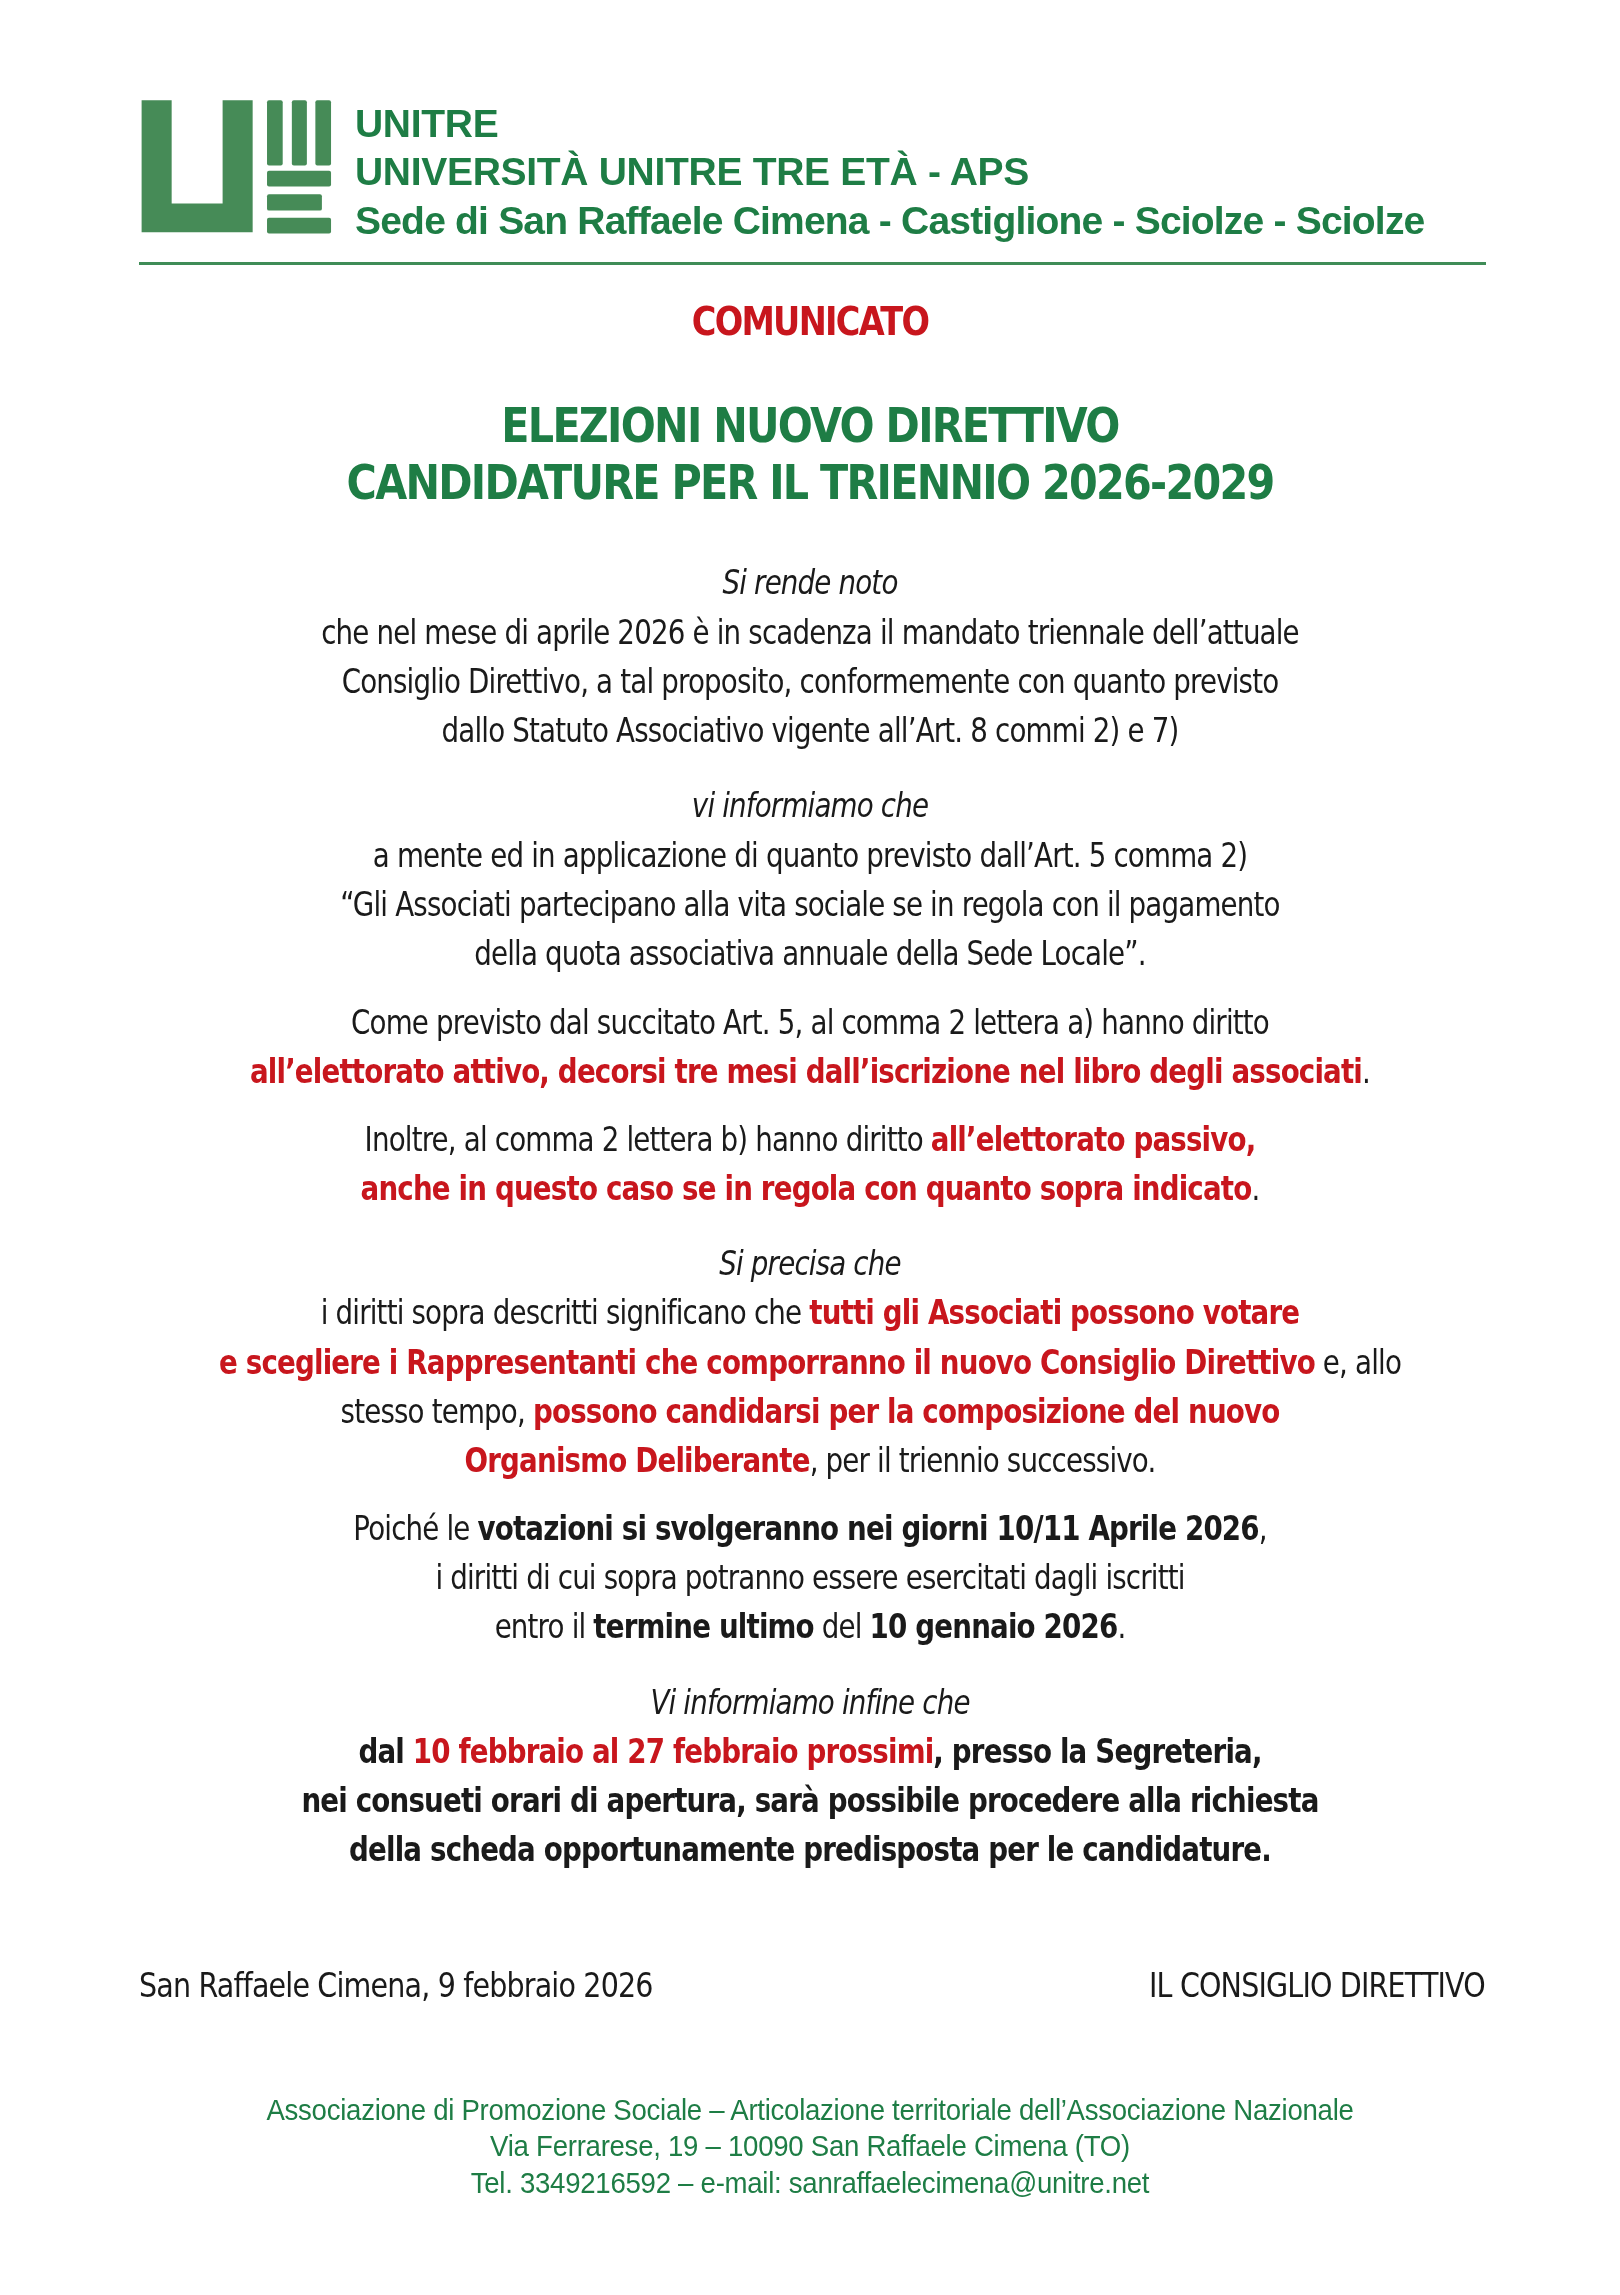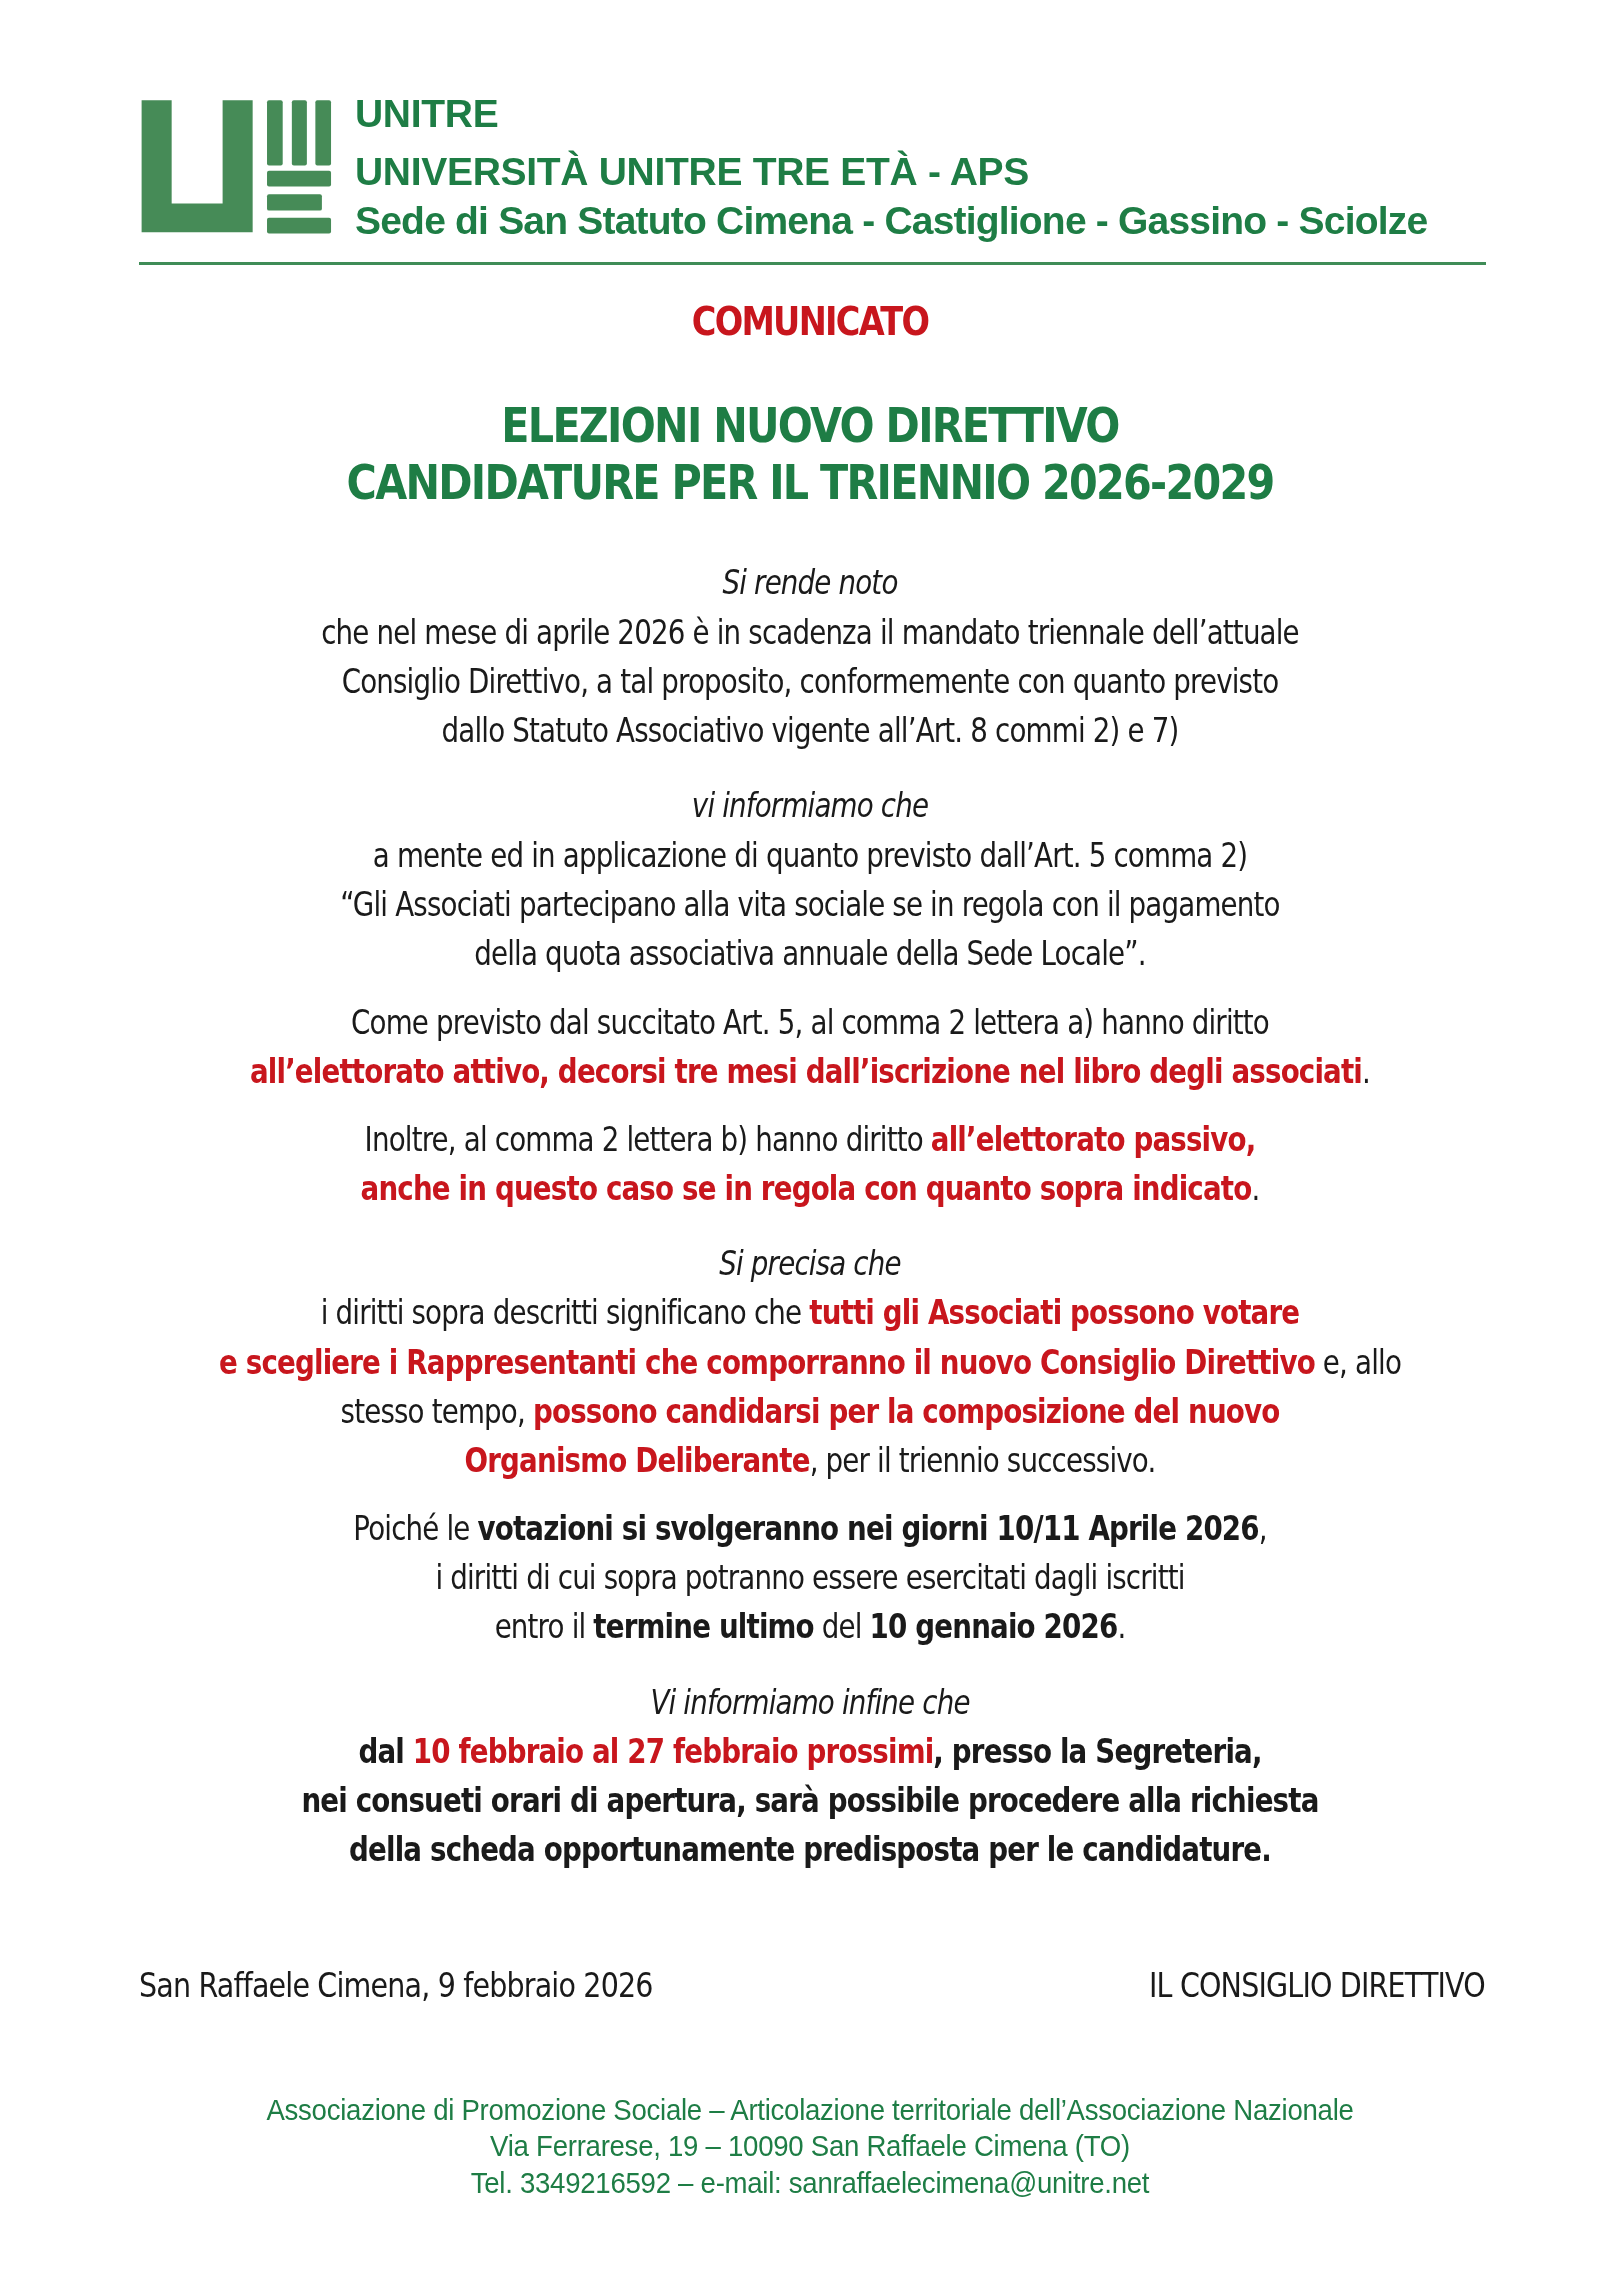--- a/index.html
+++ b/index.html
@@ -5,21 +5,21 @@
   html, body { margin: 0; padding: 0; background: #ffffff; }
   body { width: 1620px; height: 2295px; position: relative; overflow: hidden; }
   .page { position: absolute; left: 0; top: 0; width: 1620px; height: 2295px; background: #fff; }
 
   
   .logo { position: absolute; left: 139px; top: 100px; width: 194px; height: 135px; }
   .logo svg { display: block; width: 100%; height: 100%; }
   .hdr { position: absolute; left: 355px; color: #1e7d45;
          font-family: "Liberation Sans", sans-serif; font-weight: bold;
          white-space: nowrap; line-height: 1; }
-  .hdr.l1 { top: 94px; font-size: 39px; letter-spacing: -0.3px; }
+  .hdr.l1 { top: 104px; font-size: 39px; letter-spacing: -0.3px; }
   .hdr.l2 { top: 152px; font-size: 39px; letter-spacing: -0.3px; }
   .hdr.l3 { top: 201px; font-size: 39px; letter-spacing: -0.8px; }
   .hdr-rule { position: absolute; left: 139px; top: 262px; width: 1347px; height: 2.6px; background: #3f8c57; }
 
   
   .center { position: absolute; left: 0; width: 1620px; text-align: center; white-space: nowrap; }
   .comunicato { top: 302px; font-family: "DejaVu Sans", sans-serif; font-weight: bold;
                 font-size: 39px; color: #c8161d; letter-spacing: -2px; transform: scaleX(0.86); line-height: 1; }
   .title { font-family: "DejaVu Sans", sans-serif; font-weight: bold; font-size: 48px;
            color: #1e7d45; letter-spacing: -2px; line-height: 1; transform: scaleX(0.86); }
@@ -63,21 +63,21 @@
         <rect x="270" y="0" width="24" height="100" rx="3"></rect>
 
         <rect x="196" y="108" width="98" height="24" rx="3"></rect>
         <rect x="196" y="144" width="84" height="25" rx="3"></rect>
         <rect x="196" y="180" width="98" height="24" rx="3"></rect>
       </g>
     </svg>
   </div>
   <div class="hdr l1">UNITRE</div>
   <div class="hdr l2">UNIVERSITÀ UNITRE TRE ETÀ - APS</div>
-  <div class="hdr l3">Sede di San Statuto Cimena - Castiglione - Gassino - Sciolze</div>
+  <div class="hdr l3">Sede di San Raffaele Cimena - Castiglione - Sciolze - Sciolze</div>
   <div class="hdr-rule"></div>
 
   <div class="center comunicato">COMUNICATO</div>
   <div class="center title t1">ELEZIONI NUOVO DIRETTIVO</div>
   <div class="center title t2">CANDIDATURE PER IL TRIENNIO 2026-2029</div>
 
   <div class="center body-line it" style="top:566px">Si rende noto</div>
   <div class="center body-line" style="top:616px">che nel mese di aprile 2026 è in scadenza il mandato triennale dell’attuale</div>
   <div class="center body-line" style="top:665px">Consiglio Direttivo, a tal proposito, conformemente con quanto previsto</div>
   <div class="center body-line" style="top:714px">dallo Statuto Associativo vigente all’Art. 8 commi 2) e 7)</div>

